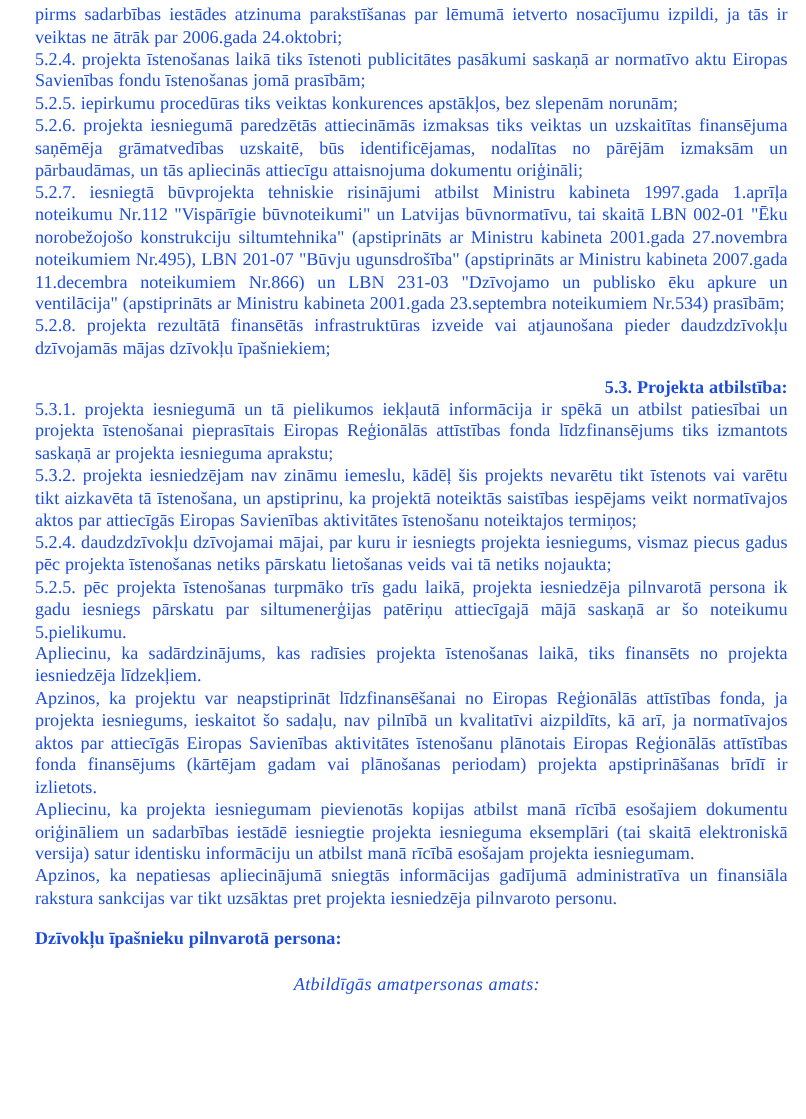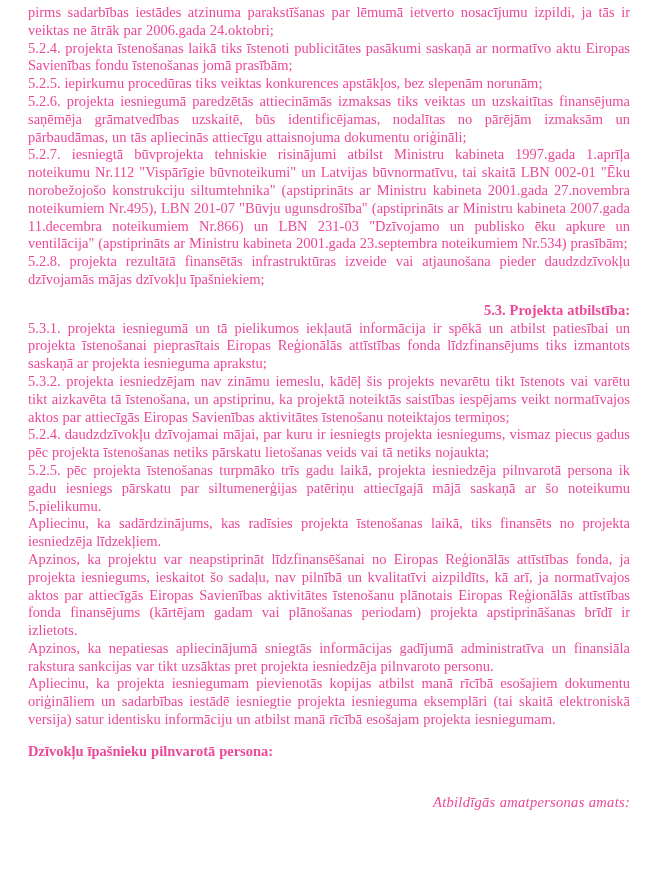--- a/index.html
+++ b/index.html
@@ -6,21 +6,21 @@
     margin: 0;
     padding: 0;
     background: #e8e8e8;
   }
   .page {
     position: relative;
     width: 645px;
     height: 895px;
     margin: 0 auto;
     background: #ffffff;
-    color: #ec4899;
+    color: #1d4ed8;
     font-family: "Liberation Serif", "DejaVu Serif", serif;
     font-size: 14.5px;
     line-height: 17.8px;
     overflow: hidden;
     box-sizing: border-box;
     padding: 4px 15px 0 28px;
   }
   .page p {
     margin: 0;
     padding: 0;
@@ -32,22 +32,22 @@
     text-align: right;
     margin-top: 13px;
   }
   .page p.heading-bottom {
     font-weight: bold;
     text-align: left;
     margin-top: 14px;
   }
   .page p.italic-label {
     font-style: italic;
-    text-align: right;
-    margin-top: 33px;
+    text-align: center;
+    margin-top: 19px;
     padding-left: 9px;
     letter-spacing: 0.02em;
   }
 </style>
 </head>
 <body>
 
 <div class="page">
   <p class="body">pirms sadarbības iestādes atzinuma parakstīšanas par lēmumā ietverto nosacījumu izpildi, ja tās ir veiktas ne ātrāk par 2006.gada 24.oktobri;</p>
   <p class="body">5.2.4. projekta īstenošanas laikā tiks īstenoti publicitātes pasākumi saskaņā ar normatīvo aktu Eiropas Savienības fondu īstenošanas jomā prasībām;</p>
@@ -55,17 +55,17 @@
   <p class="body">5.2.6. projekta iesniegumā paredzētās attiecināmās izmaksas tiks veiktas un uzskaitītas finansējuma saņēmēja grāmatvedības uzskaitē, būs identificējamas, nodalītas no pārējām izmaksām un pārbaudāmas, un tās apliecinās attiecīgu attaisnojuma dokumentu oriģināli;</p>
   <p class="body">5.2.7. iesniegtā būvprojekta tehniskie risinājumi atbilst Ministru kabineta 1997.gada 1.aprīļa noteikumu Nr.112 "Vispārīgie būvnoteikumi" un Latvijas būvnormatīvu, tai skaitā LBN 002-01 "Ēku norobežojošo konstrukciju siltumtehnika" (apstiprināts ar Ministru kabineta 2001.gada 27.novembra noteikumiem Nr.495), LBN 201-07 "Būvju ugunsdrošība" (apstiprināts ar Ministru kabineta 2007.gada 11.decembra noteikumiem Nr.866) un LBN 231-03 "Dzīvojamo un publisko ēku apkure un ventilācija" (apstiprināts ar Ministru kabineta 2001.gada 23.septembra noteikumiem Nr.534) prasībām;</p>
   <p class="body">5.2.8. projekta rezultātā finansētās infrastruktūras izveide vai atjaunošana pieder daudzdzīvokļu dzīvojamās mājas dzīvokļu īpašniekiem;</p>
   <p class="heading">5.3. Projekta atbilstība:</p>
   <p class="body">5.3.1. projekta iesniegumā un tā pielikumos iekļautā informācija ir spēkā un atbilst patiesībai un projekta īstenošanai pieprasītais Eiropas Reģionālās attīstības fonda līdzfinansējums tiks izmantots saskaņā ar projekta iesnieguma aprakstu;</p>
   <p class="body">5.3.2. projekta iesniedzējam nav zināmu iemeslu, kādēļ šis projekts nevarētu tikt īstenots vai varētu tikt aizkavēta tā īstenošana, un apstiprinu, ka projektā noteiktās saistības iespējams veikt normatīvajos aktos par attiecīgās Eiropas Savienības aktivitātes īstenošanu noteiktajos termiņos;</p>
   <p class="body">5.2.4. daudzdzīvokļu dzīvojamai mājai, par kuru ir iesniegts projekta iesniegums, vismaz piecus gadus pēc projekta īstenošanas netiks pārskatu lietošanas veids vai tā netiks nojaukta;</p>
   <p class="body">5.2.5. pēc projekta īstenošanas turpmāko trīs gadu laikā, projekta iesniedzēja pilnvarotā persona ik gadu iesniegs pārskatu par siltumenerģijas patēriņu attiecīgajā mājā saskaņā ar šo noteikumu 5.pielikumu.</p>
   <p class="body">Apliecinu, ka sadārdzinājums, kas radīsies projekta īstenošanas laikā, tiks finansēts no projekta iesniedzēja līdzekļiem.</p>
   <p class="body">Apzinos, ka projektu var neapstiprināt līdzfinansēšanai no Eiropas Reģionālās attīstības fonda, ja projekta iesniegums, ieskaitot šo sadaļu, nav pilnībā un kvalitatīvi aizpildīts, kā arī, ja normatīvajos aktos par attiecīgās Eiropas Savienības aktivitātes īstenošanu plānotais Eiropas Reģionālās attīstības fonda finansējums (kārtējam gadam vai plānošanas periodam) projekta apstiprināšanas brīdī ir izlietots.</p>
+  <p class="body">Apliecinu, ka projekta iesniegumam pievienotās kopijas atbilst manā rīcībā esošajiem dokumentu oriģināliem un sadarbības iestādē iesniegtie projekta iesnieguma eksemplāri (tai skaitā elektroniskā versija) satur identisku informāciju un atbilst manā rīcībā esošajam projekta iesniegumam.</p>
   <p class="body">Apzinos, ka nepatiesas apliecinājumā sniegtās informācijas gadījumā administratīva un finansiāla rakstura sankcijas var tikt uzsāktas pret projekta iesniedzēja pilnvaroto personu.</p>
-  <p class="body">Apliecinu, ka projekta iesniegumam pievienotās kopijas atbilst manā rīcībā esošajiem dokumentu oriģināliem un sadarbības iestādē iesniegtie projekta iesnieguma eksemplāri (tai skaitā elektroniskā versija) satur identisku informāciju un atbilst manā rīcībā esošajam projekta iesniegumam.</p>
   <p class="heading-bottom">Dzīvokļu īpašnieku pilnvarotā persona:</p>
   <p class="italic-label">Atbildīgās amatpersonas amats:</p>
 </div>
 
 </body></html>

